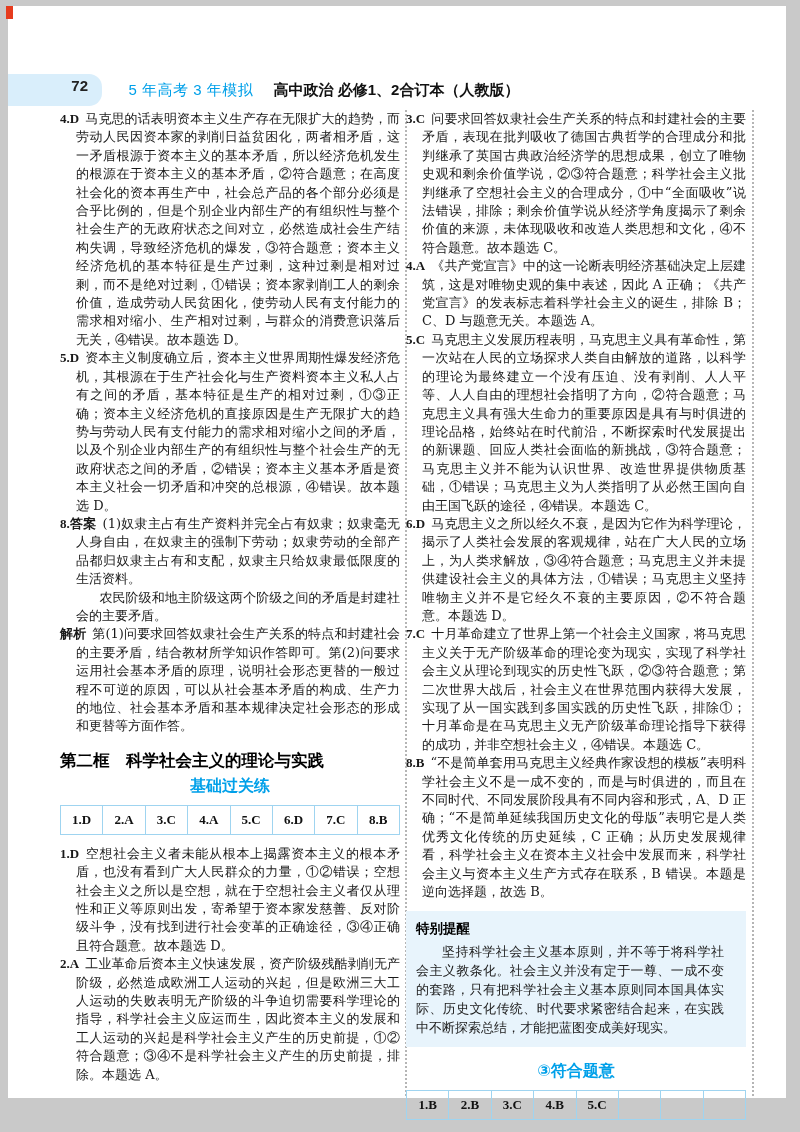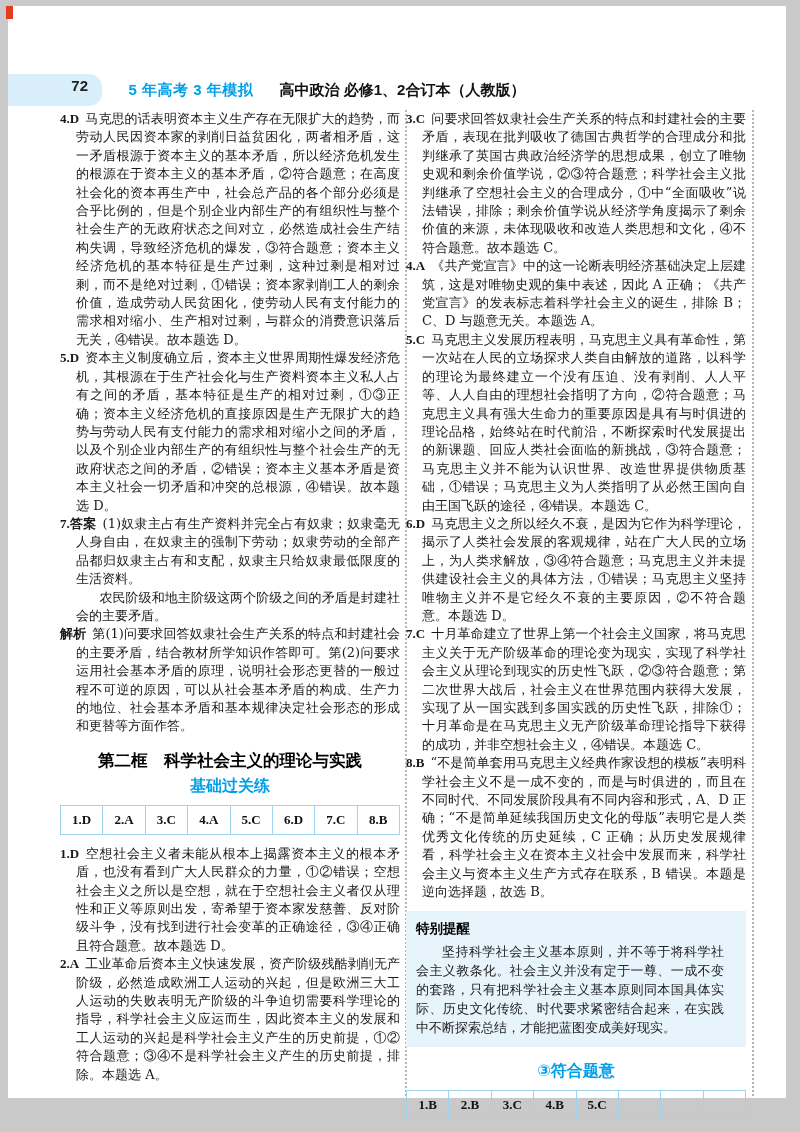--- a/index.html
+++ b/index.html
@@ -26,24 +26,24 @@
   }
   .page-pill{
     display:inline-block;vertical-align:middle;
     width:80px;height:32px;line-height:24px;
     background:#d9eefb;border-radius:0 13px 13px 0;
     text-align:right;padding-right:14px;
     font-weight:bold;font-size:15px;color:#222;
   }
   .brand{
     display:inline-block;vertical-align:middle;margin-left:22px;
-    color:#00a0e9;font-weight:bold;font-size:15px;letter-spacing:.5px;
+    color:#00a0e9;font-weight:normal;font-size:15px;letter-spacing:.5px;
   }
   .book-title{
-    display:inline-block;vertical-align:middle;margin-left:22px;
+    display:inline-block;vertical-align:middle;margin-left:16px;
     color:#111;font-weight:bold;font-size:15px;
   }
   
   .content{
     position:absolute;left:52px;top:104px;width:686px;
   }
   .col{width:340px;float:left;}
   .col.right{margin-left:6px;float:right;width:340px;}
   .divider{
     position:absolute;top:104px;height:986px;width:0;
@@ -55,21 +55,21 @@
   .item{
     padding-left:16px;
     font-size:13px;line-height:18.4px;color:#191919;
     text-align:justify;
   }
   .item p{margin:0;text-indent:-16px;}
   .item p.sub{text-indent:1.8em;}
   .lbl{font-weight:bold;margin-right:6px;font-family:"Liberation Serif","DejaVu Serif",serif;}
   
   .frame-title{
-    margin:14px 0 4px 0;text-align:center;
+    margin:14px 0 4px 0;
     font-weight:bold;font-size:16.5px;color:#000;
     font-family:"Liberation Sans","DejaVu Sans",sans-serif;
   }
   .practice-badge{
     text-align:center;color:#00a0e9;font-weight:bold;font-size:16px;
     font-family:"Liberation Sans","DejaVu Sans",sans-serif;
     margin:4px 0 8px 0;
   }
   
   table.key{
@@ -113,21 +113,21 @@
 
       <div class="item">
         <p><b class="lbl">4.D</b><span>马克思的话表明资本主义生产存在无限扩大的趋势，而劳动人民因资本家的剥削日益贫困化，两者相矛盾，这一矛盾根源于资本主义的基本矛盾，所以经济危机发生的根源在于资本主义的基本矛盾，②符合题意；在高度社会化的资本再生产中，社会总产品的各个部分必须是合乎比例的，但是个别企业内部生产的有组织性与整个社会生产的无政府状态之间对立，必然造成社会生产结构失调，导致经济危机的爆发，③符合题意；资本主义经济危机的基本特征是生产过剩，这种过剩是相对过剩，而不是绝对过剩，①错误；资本家剥削工人的剩余价值，造成劳动人民贫困化，使劳动人民有支付能力的需求相对缩小、生产相对过剩，与群众的消费意识落后无关，④错误。故本题选 D。</span></p>
       </div>
 
       <div class="item">
         <p><b class="lbl">5.D</b><span>资本主义制度确立后，资本主义世界周期性爆发经济危机，其根源在于生产社会化与生产资料资本主义私人占有之间的矛盾，基本特征是生产的相对过剩，①③正确；资本主义经济危机的直接原因是生产无限扩大的趋势与劳动人民有支付能力的需求相对缩小之间的矛盾，以及个别企业内部生产的有组织性与整个社会生产的无政府状态之间的矛盾，②错误；资本主义基本矛盾是资本主义社会一切矛盾和冲突的总根源，④错误。故本题选 D。</span></p>
       </div>
 
       <div class="item">
-        <p><b class="lbl">7.答案</b><span>(1)奴隶主占有生产资料并完全占有奴隶；奴隶毫无人身自由，在奴隶主的强制下劳动；奴隶劳动的全部产品都归奴隶主占有和支配，奴隶主只给奴隶最低限度的生活资料。</span></p>
+        <p><b class="lbl">8.答案</b><span>(1)奴隶主占有生产资料并完全占有奴隶；奴隶毫无人身自由，在奴隶主的强制下劳动；奴隶劳动的全部产品都归奴隶主占有和支配，奴隶主只给奴隶最低限度的生活资料。</span></p>
         <p class="sub">农民阶级和地主阶级这两个阶级之间的矛盾是封建社会的主要矛盾。</p>
       </div>
 
       <div class="item">
         <p><b class="lbl">解析</b><span>第(1)问要求回答奴隶社会生产关系的特点和封建社会的主要矛盾，结合教材所学知识作答即可。第(2)问要求运用社会基本矛盾的原理，说明社会形态更替的一般过程不可逆的原因，可以从社会基本矛盾的构成、生产力的地位、社会基本矛盾和基本规律决定社会形态的形成和更替等方面作答。</span></p>
       </div>
 
       <div class="frame-title">第二框　科学社会主义的理论与实践</div>
       <div class="practice-badge">基础过关练</div>
 

